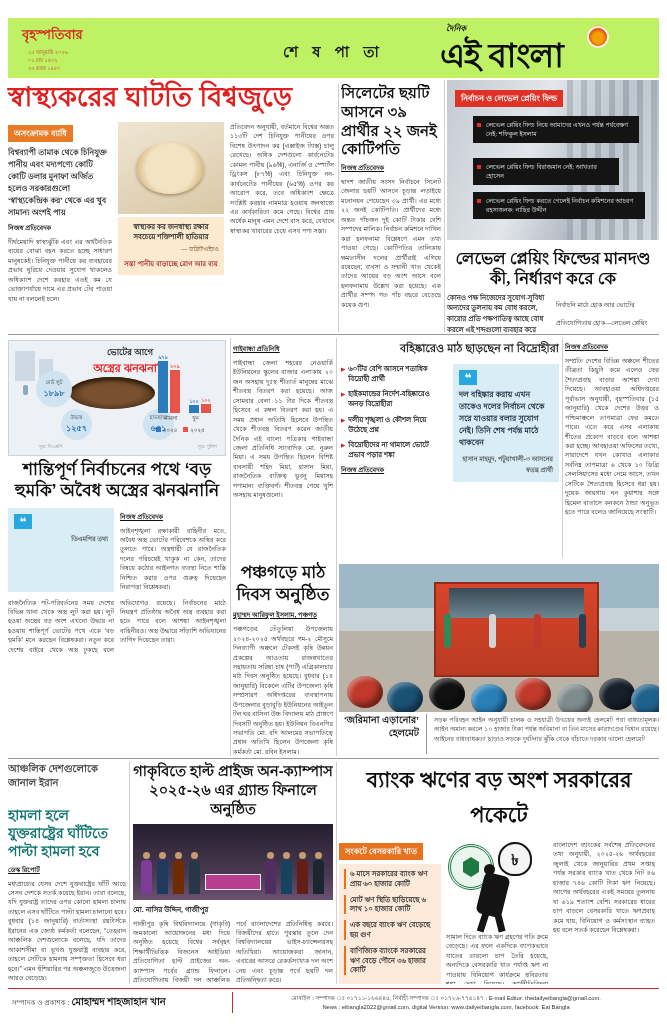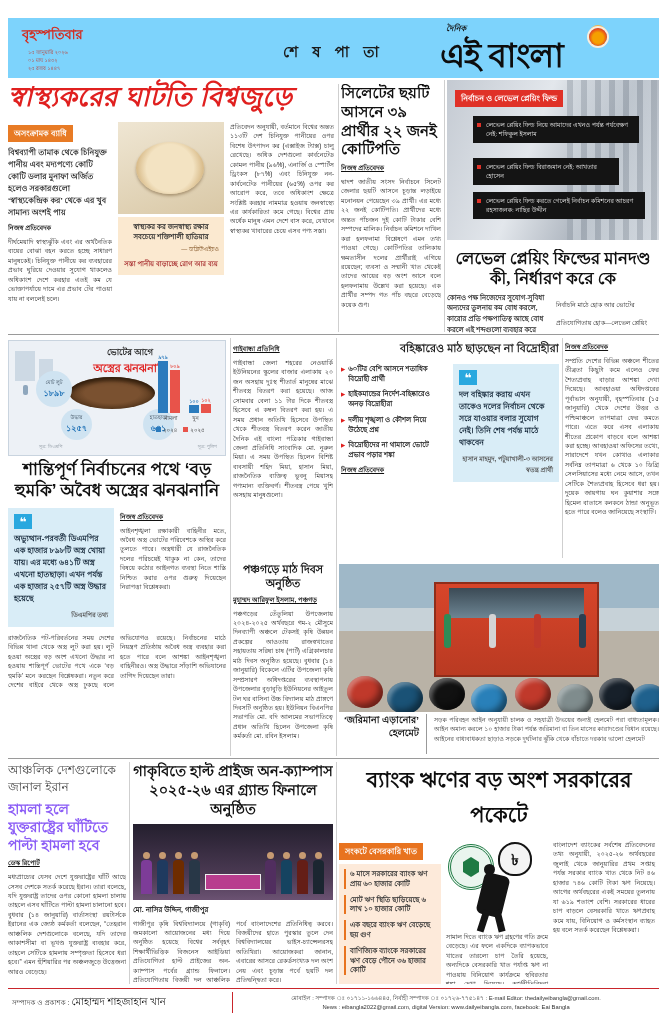--- a/index.html
+++ b/index.html
@@ -1,21 +1,21 @@
 <!DOCTYPE html>
 <html lang="bn"><head>
 <meta charset="utf-8">
 <style>
   * { margin:0; padding:0; box-sizing:border-box; }
   html,body { background:#e9e9e9; }
   body { font-family:"Liberation Sans","DejaVu Sans",sans-serif; }
   .page { position:relative; width:667px; height:1024px; margin:0 auto; background:#ffffff; overflow:hidden; }
 
   
-  .hdr { position:absolute; left:8px; top:18px; width:651px; height:60px; background:#7dd3fc; }
+  .hdr { position:absolute; left:8px; top:18px; width:651px; height:60px; background:#bef264; }
   .hdr-left { position:absolute; left:14px; top:7px; }
   .hdr-day { font-size:13px; font-weight:800; color:#d42b1e; }
   .hdr-dates { margin-top:2px; padding-left:6px; font-size:5px; line-height:1.6; color:#c0392b; }
   .hdr-center { position:absolute; left:50%; top:22px; transform:translateX(-50%); font-size:15px; font-weight:800; letter-spacing:5px; color:#1a1a1a; }
   .hdr-right { position:absolute; right:14px; top:4px; width:205px; height:52px; }
   .mast-pre { position:absolute; left:6px; top:0; font-size:8px; font-weight:700; font-style:italic; color:#111; }
   .mast-big { position:absolute; left:0; top:8px; font-size:33px; font-weight:900; color:#0d0d0d; letter-spacing:-1px; z-index:2; }
   .mast-sun { position:absolute; right:38px; top:6px; width:18px; height:18px; border-radius:50%; background:radial-gradient(circle at 50% 55%, #f5a000 0 40%, #e03127 75%); box-shadow:0 0 0 2px #f9eedd, 0 -4px 0 -1px #f5b54a; z-index:1; }
 
   
@@ -23,21 +23,21 @@
   .vrule { position:absolute; border-left:1px solid #cfcfcf; }
 
   
   .tag { display:inline-block; background:#e87b25; color:#fff; font-size:8px; font-weight:700; padding:2px 6px; }
   .byline { font-size:6.5px; font-weight:800; color:#111; margin:4px 0 3px; }
   .byline.u { text-decoration:underline; }
   .bodytext { font-size:6.3px; line-height:1.5; color:#222; text-align:justify; }
   .headline-red { color:#e0201f; }
 
   
-  .lead-h { position:absolute; left:8px; top:83px; width:328px; font-size:27px; font-weight:900; line-height:1.05;font-style:italic; }
+  .lead-h { position:absolute; left:8px; top:83px; width:328px; font-size:27px; font-weight:900; line-height:1.05; }
   .lead { position:absolute; left:8px; top:122px; width:328px; height:210px; display:grid; grid-template-columns:104px 106px 104px; gap:6px; overflow:hidden; }
   .standfirst { font-size:8px; font-weight:600; color:#333; line-height:1.5; margin:5px 0 2px; }
   .photo-bread { height:92px; background:linear-gradient(160deg,#efe6d3,#d9c8a6); position:relative; }
   .photo-bread:before { content:""; position:absolute; left:18px; top:20px; width:68px; height:52px; border-radius:50%; background:radial-gradient(circle,#f3e3c2 0 55%,#caa66c 90%); box-shadow:0 2px 3px rgba(90,60,20,.4); }
   .caption-box { background:#fbe9d0; padding:5px 5px; margin-top:3px; text-align:center; }
   .caption-t { font-size:7px; font-weight:800; color:#2a2a2a; line-height:1.45; }
   .caption-src { font-size:6px; color:#7a4a1a; margin-top:2px; text-align:right; }
   .caption-sub { font-size:6.8px; font-weight:700; color:#a33; margin-top:3px; }
 
   
@@ -115,22 +115,22 @@
   .truck-cab { position:absolute; left:95px; top:18px; width:165px; height:95px; background:linear-gradient(#d8452a,#b93a22); border:2px solid #8f2d1a; }
   .truck-win { position:absolute; left:110px; top:24px; width:135px; height:30px; background:linear-gradient(#3b4a55,#6d8593); }
   .ribbon { position:absolute; width:7px; height:34px; top:50px; border-radius:3px; }
   .helmet { position:absolute; border-radius:50%; width:36px; height:32px; box-shadow:inset -4px -4px 6px rgba(0,0,0,.45), inset 3px 3px 4px rgba(255,255,255,.35); }
   .truck-cap { position:absolute; left:339px; top:714px; width:320px; height:40px; display:grid; grid-template-columns:88px 1fr; gap:7px; }
   .cap-label { font-size:9.5px; font-weight:900; color:#111; text-align:right; line-height:1.35; border-right:1px solid #999; padding-right:7px; }
   .cap-text { font-size:6.2px; color:#333; line-height:1.5; text-align:justify; padding-top:1px; }
 
   
   .iran { position:absolute; left:8px; top:762px; width:118px; height:222px; overflow:hidden; }
-  .kicker { font-size:12px; color:#444; line-height:1.4; font-weight:400; }
-  .iran-h { font-size:14px; font-weight:900; color:#8b5cf6; line-height:1.3; margin:4px 0 2px; }
+  .kicker { font-size:10px; color:#444; line-height:1.4; font-weight:700; }
+  .iran-h { font-size:14px; font-weight:900; color:#0f766e; line-height:1.3; margin:16px 0 2px; }
   .hult { position:absolute; left:133px; top:762px; width:200px; height:222px; overflow:hidden; }
   .hult-h { font-size:14.5px; font-weight:900; text-align:center; color:#111; line-height:1.3; }
   .hult-photo { position:relative; height:76px; margin-top:5px; background:linear-gradient(#241f2e,#4d3b55 70%,#6b5272); overflow:hidden; }
   .pp { position:absolute; bottom:6px; width:11px; height:34px; border-radius:4px 4px 0 0; }
   .pp:before { content:""; position:absolute; top:-8px; left:2px; width:7px; height:7px; border-radius:50%; background:#c79b72; }
   .hult-banner { position:absolute; left:72px; bottom:10px; width:56px; height:16px; background:#b83d8e; border:1px solid #eee; }
   .bank { position:absolute; left:339px; top:764px; width:320px; height:220px; overflow:hidden; }
   .bank-h { font-size:21px; font-weight:900; text-align:center; color:#0d0d0d; }
   .bank-row { display:grid; grid-template-columns:102px 102px 102px; gap:5px; margin-top:6px; }
   .bank-box { background:#fdeada; padding:5px; margin-top:4px; }
@@ -141,21 +141,21 @@
   .money-man { position:absolute; right:14px; top:2px; width:60px; height:88px; }
   .mm-head { position:absolute; left:10px; top:22px; width:11px; height:11px; border-radius:50%; background:#141414; }
   .mm-body { position:absolute; left:6px; top:32px; width:26px; height:42px; background:#141414; transform:rotate(14deg); border-radius:6px; }
   .mm-leg1,.mm-leg2 { position:absolute; width:7px; height:22px; background:#141414; top:68px; }
   .mm-leg1{ left:6px; transform:rotate(18deg);} .mm-leg2{ left:22px; transform:rotate(-14deg);}
   .mm-sack { position:absolute; right:2px; top:0px; width:34px; height:34px; border-radius:50% 50% 45% 45%; background:#f4f4f4; border:2px solid #141414; text-align:center; font-size:15px; font-weight:900; color:#141414; line-height:32px; }
 
   
   .footer { position:absolute; left:8px; top:988px; width:651px; border-top:1.5px solid #c9252b; padding-top:3px; display:grid; grid-template-columns:225px 1fr; }
   .foot-left { font-size:7px; color:#333; border-right:1px solid #c9252b; padding:2px 8px 0 4px; }
-  .foot-name { font-size:10px; font-weight:400; color:#111; }
+  .foot-name { font-size:10px; font-weight:700; color:#111; }
   .foot-right { text-align:center; font-size:5.8px; color:#333; line-height:1.6; padding-top:2px; }
 </style>
 </head>
 <body>
 
 <div class="page">
 
   <div class="hdr">
     <div class="hdr-left">
       <div class="hdr-day">বৃহস্পতিবার</div>
@@ -275,21 +275,20 @@
         <span><span class="sw red"></span><span>২০২৫</span></span>
       </div>
     </div>
   </div>
 
   <div class="arms">
     <div class="arms-h">শান্তিপূর্ণ নির্বাচনের পথে ‘বড় হুমকি’ অবৈধ অস্ত্রের ঝনঝনানি</div>
     <div class="tworow">
       <div class="qbox">
         <div class="qmark">❝</div>
-        <div class="qtext">অভ্যুত্থান-পরবর্তী ডিএমপির এক হাজার ৮৯৮টি অস্ত্র খোয়া যায়। এর মধ্যে ৬৪১টি অস্ত্র এখনো হাতছাড়া। এখন পর্যন্ত এক হাজার ২৫৭টি অস্ত্র উদ্ধার হয়েছে</div>
         <div class="qsrc">ডিএমপির তথ্য</div>
       </div>
       <div>
         <div class="byline u">নিজস্ব প্রতিবেদক</div>
         <div class="bodytext">আইনশৃঙ্খলা রক্ষাকারী বাহিনীর মতে, অবৈধ অস্ত্র ভোটের পরিবেশকে অস্থির করে তুলতে পারে। অস্ত্রধারী যে রাজনৈতিক দলের পরিচয়েই থাকুক না কেন, তাদের বিষয়ে কঠোর আইনগত ব্যবস্থা নিতে শাস্তি নিশ্চিত করার ওপর গুরুত্ব দিয়েছেন নিরাপত্তা বিশ্লেষকরা।</div>
       </div>
     </div>
     <div class="cols2 bodytext">রাজনৈতিক পট-পরিবর্তনের সময় দেশের বিভিন্ন থানা থেকে অস্ত্র লুট করা হয়। লুট হওয়া অস্ত্রের বড় অংশ এখনো উদ্ধার না হওয়ায় শান্তিপূর্ণ ভোটের পথে একে ‘বড় হুমকি’ মনে করছেন বিশ্লেষকরা। নতুন করে দেশের বাইরে থেকে অস্ত্র ঢুকছে বলে অভিযোগও রয়েছে। নির্বাচনের মাঠে নিয়ন্ত্রণ প্রতিষ্ঠায় অবৈধ অস্ত্র ব্যবহার করা হতে পারে বলে আশঙ্কা আইনশৃঙ্খলা বাহিনীরও। অস্ত্র উদ্ধারে সাঁড়াশি অভিযানের তাগিদ দিয়েছেন তারা।</div>
   </div>
 
@@ -328,21 +327,21 @@
     </div>
 
   </div>
 
   <div class="shoitto">
     <div class="byline u">নিজস্ব প্রতিবেদক</div>
     <div class="bodytext">সম্প্রতি দেশের বিভিন্ন অঞ্চলে শীতের তীব্রতা কিছুটা কমে এলেও ফের শৈত্যপ্রবাহ বাড়ার আশঙ্কা দেখা দিয়েছে। আবহাওয়া অধিদপ্তরের পূর্বাভাস অনুযায়ী, বৃহস্পতিবার (১৫ জানুয়ারি) থেকে দেশের উত্তর ও পশ্চিমাঞ্চলে তাপমাত্রা ফের কমতে পারে। এতে করে এসব এলাকায় শীতের প্রকোপ বাড়বে বলে আশঙ্কা করা হচ্ছে। আবহাওয়া অফিসের তথ্যে, সারাদেশে যখন কোথাও এলাকার সর্বনিম্ন তাপমাত্রা ৬ থেকে ১০ ডিগ্রি সেলসিয়াসের মধ্যে নেমে আসে, তখন সেটিকে শৈত্যপ্রবাহ হিসেবে ধরা হয়। দুয়েক জায়গায় ঘন কুয়াশার সঙ্গে হিমেল বাতাসে কনকনে ঠান্ডা অনুভূত হতে পারে বলেও জানিয়েছে সংস্থাটি।</div>
   </div>
 
   <div class="ponchogor">
-    <div class="midh" style="font-size:11px;">পঞ্চগড়ে মাঠ দিবস অনুষ্ঠিত</div>
+    <div class="midh" style="font-size:17px;">পঞ্চগড়ে মাঠ দিবস অনুষ্ঠিত</div>
     <div class="byline u">মুহাম্মদ আরিফুল ইসলাম, পঞ্চগড়</div>
     <div class="bodytext">পঞ্চগড়ের তেঁতুলিয়া উপজেলায় ২০২৪-২০২৫ অর্থবছরে গম-২ মৌসুমে দিনব্যাপী অঞ্চলে টেকসই কৃষি উন্নয়ন প্রকল্পের আওতায় রাজস্বখাতের সহায়তায় সরিষা চাষ (পার্ট) এগ্রিকালচার মাঠ দিবস অনুষ্ঠিত হয়েছে। বুধবার (১৪ জানুয়ারি) বিকেলে এটির উপজেলা কৃষি সম্প্রসারণ অধিদপ্তরের ব্যবস্থাপনায় উপজেলার বুড়াবুড়ি ইউনিয়নের আইতুল টল ঘর বাসিনা উচ্চ বিদ্যালয় মাঠ প্রাঙ্গণে দিবসটি অনুষ্ঠিত হয়। ইউনিয়ন বিএনপির সভাপতি মো. বদি আলমের সভাপতিত্বে প্রধান অতিথি ছিলেন উপজেলা কৃষি কর্মকর্তা মো. রবিন ইসলাম।</div>
   </div>
 
   <div class="truck">
     <div class="truck-cab"></div>
     <div class="truck-win"></div>
     <div class="ribbon" style="left:105px;background:#2e8b57;"></div>
     <div class="ribbon" style="left:150px;background:#d4d4d4;"></div>
     <div class="ribbon" style="left:195px;background:#c0392b;"></div>

